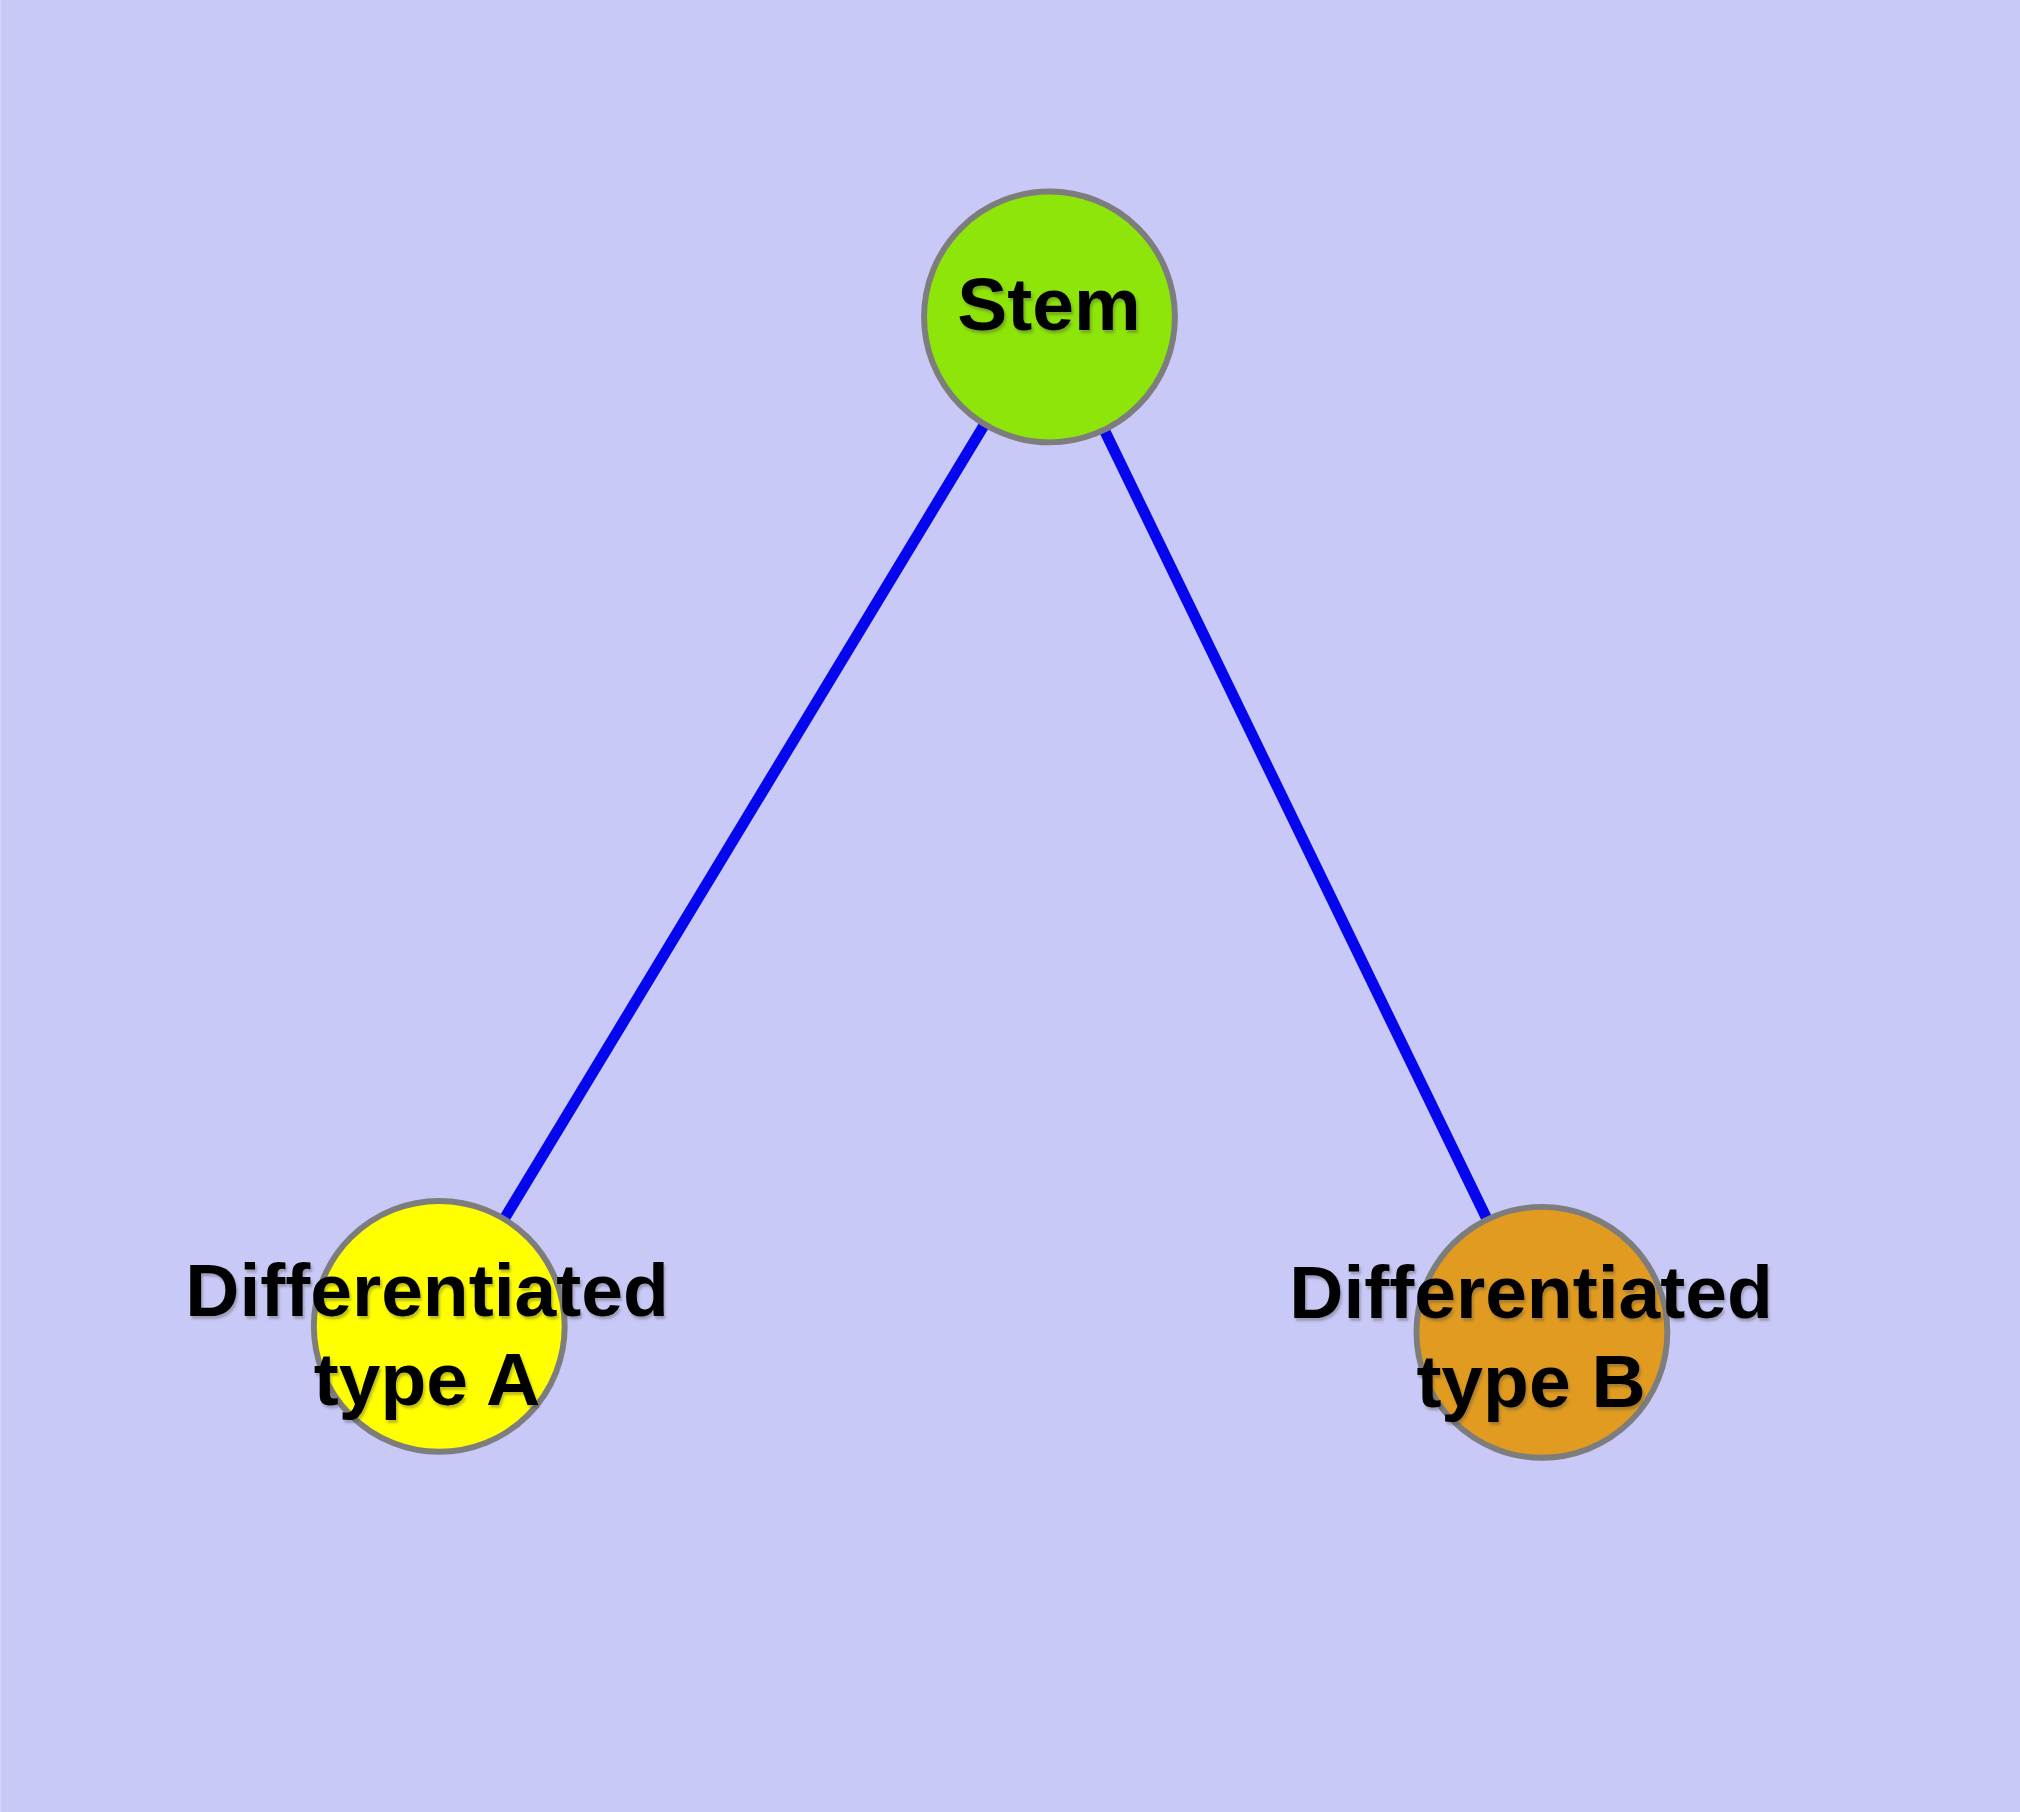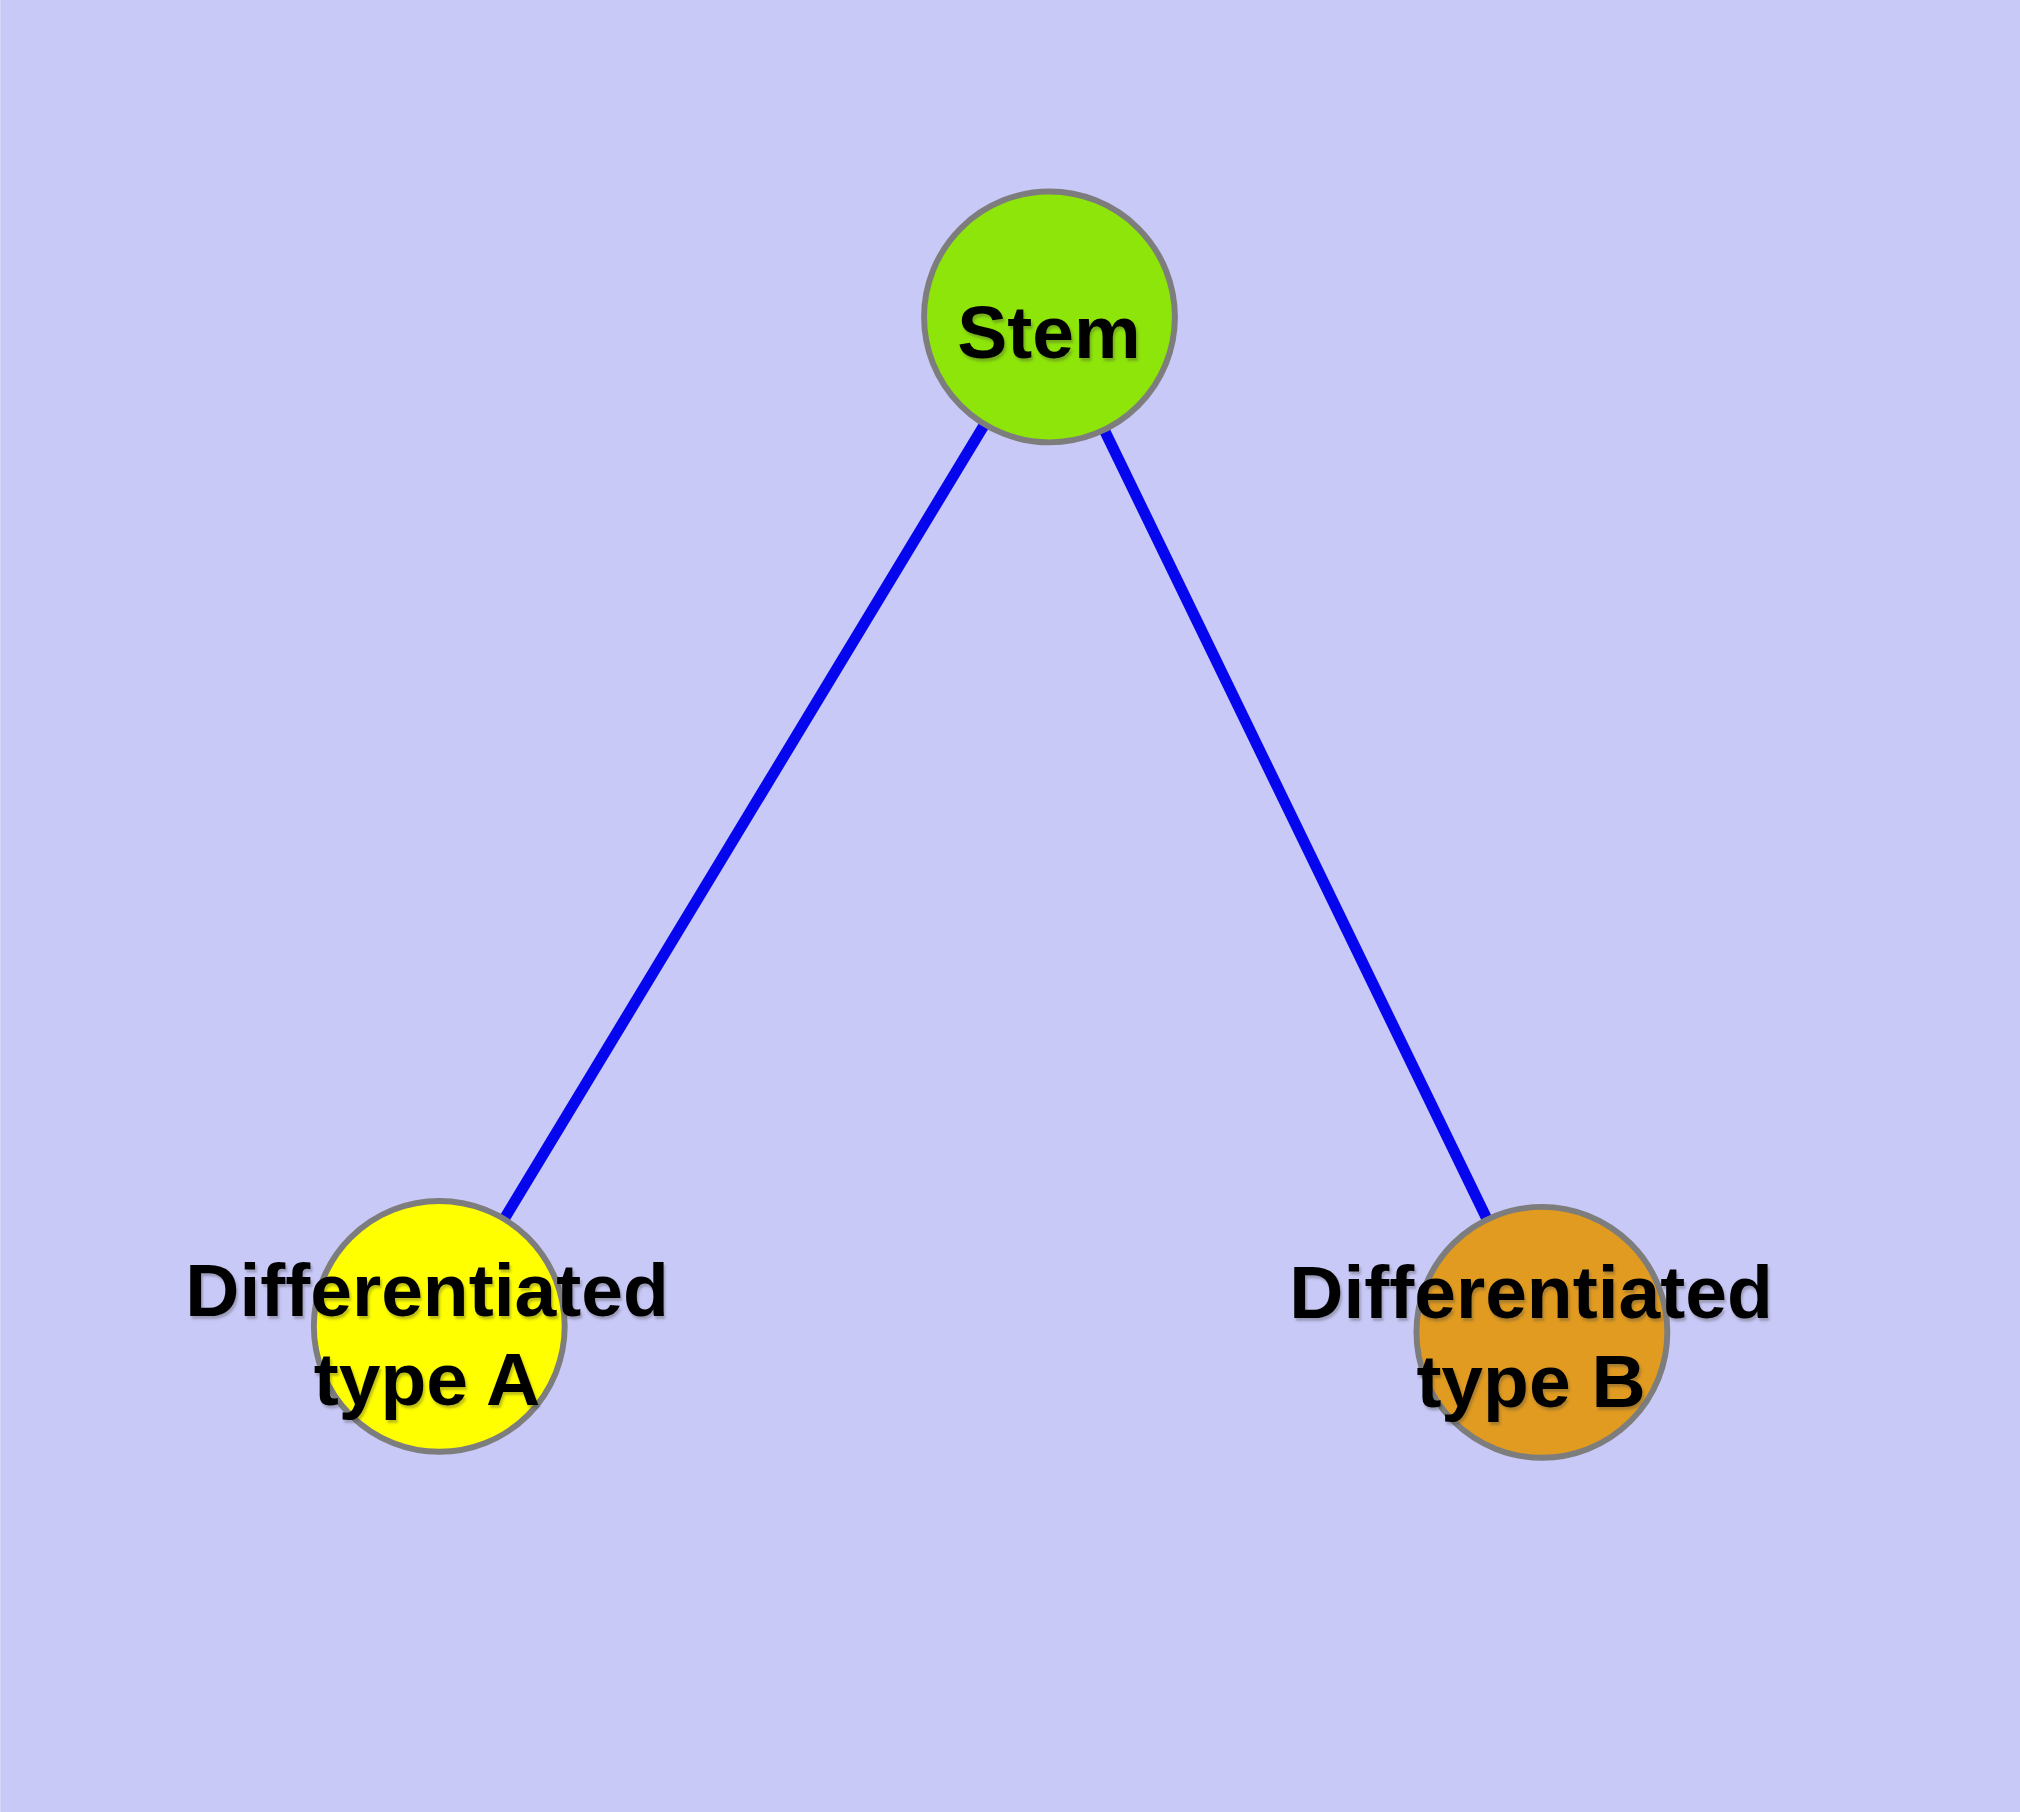--- a/index.html
+++ b/index.html
@@ -31,21 +31,21 @@
     transform: translate(-50%, -50%);
     color: #000000;
     font-size: 75px;
     font-weight: bold;
     line-height: 1.18;
     text-align: center;
     white-space: pre-line;
     text-shadow: 1.7px 3.4px 2.5px rgba(70, 70, 70, 0.35);
     pointer-events: none;
   }
-  #stem-label   { left: 1049px; top: 332px; }
+  #stem-label   { left: 1049px; top: 304px; }
   #type-a-label { left: 427px;  top: 1334px; }
   #type-b-label { left: 1531px; top: 1336px; }
 </style>
 </head>
 <body>
 
 <div id="canvas">
 
   <svg id="graph-svg" viewBox="0 0 2384 2138">
 

